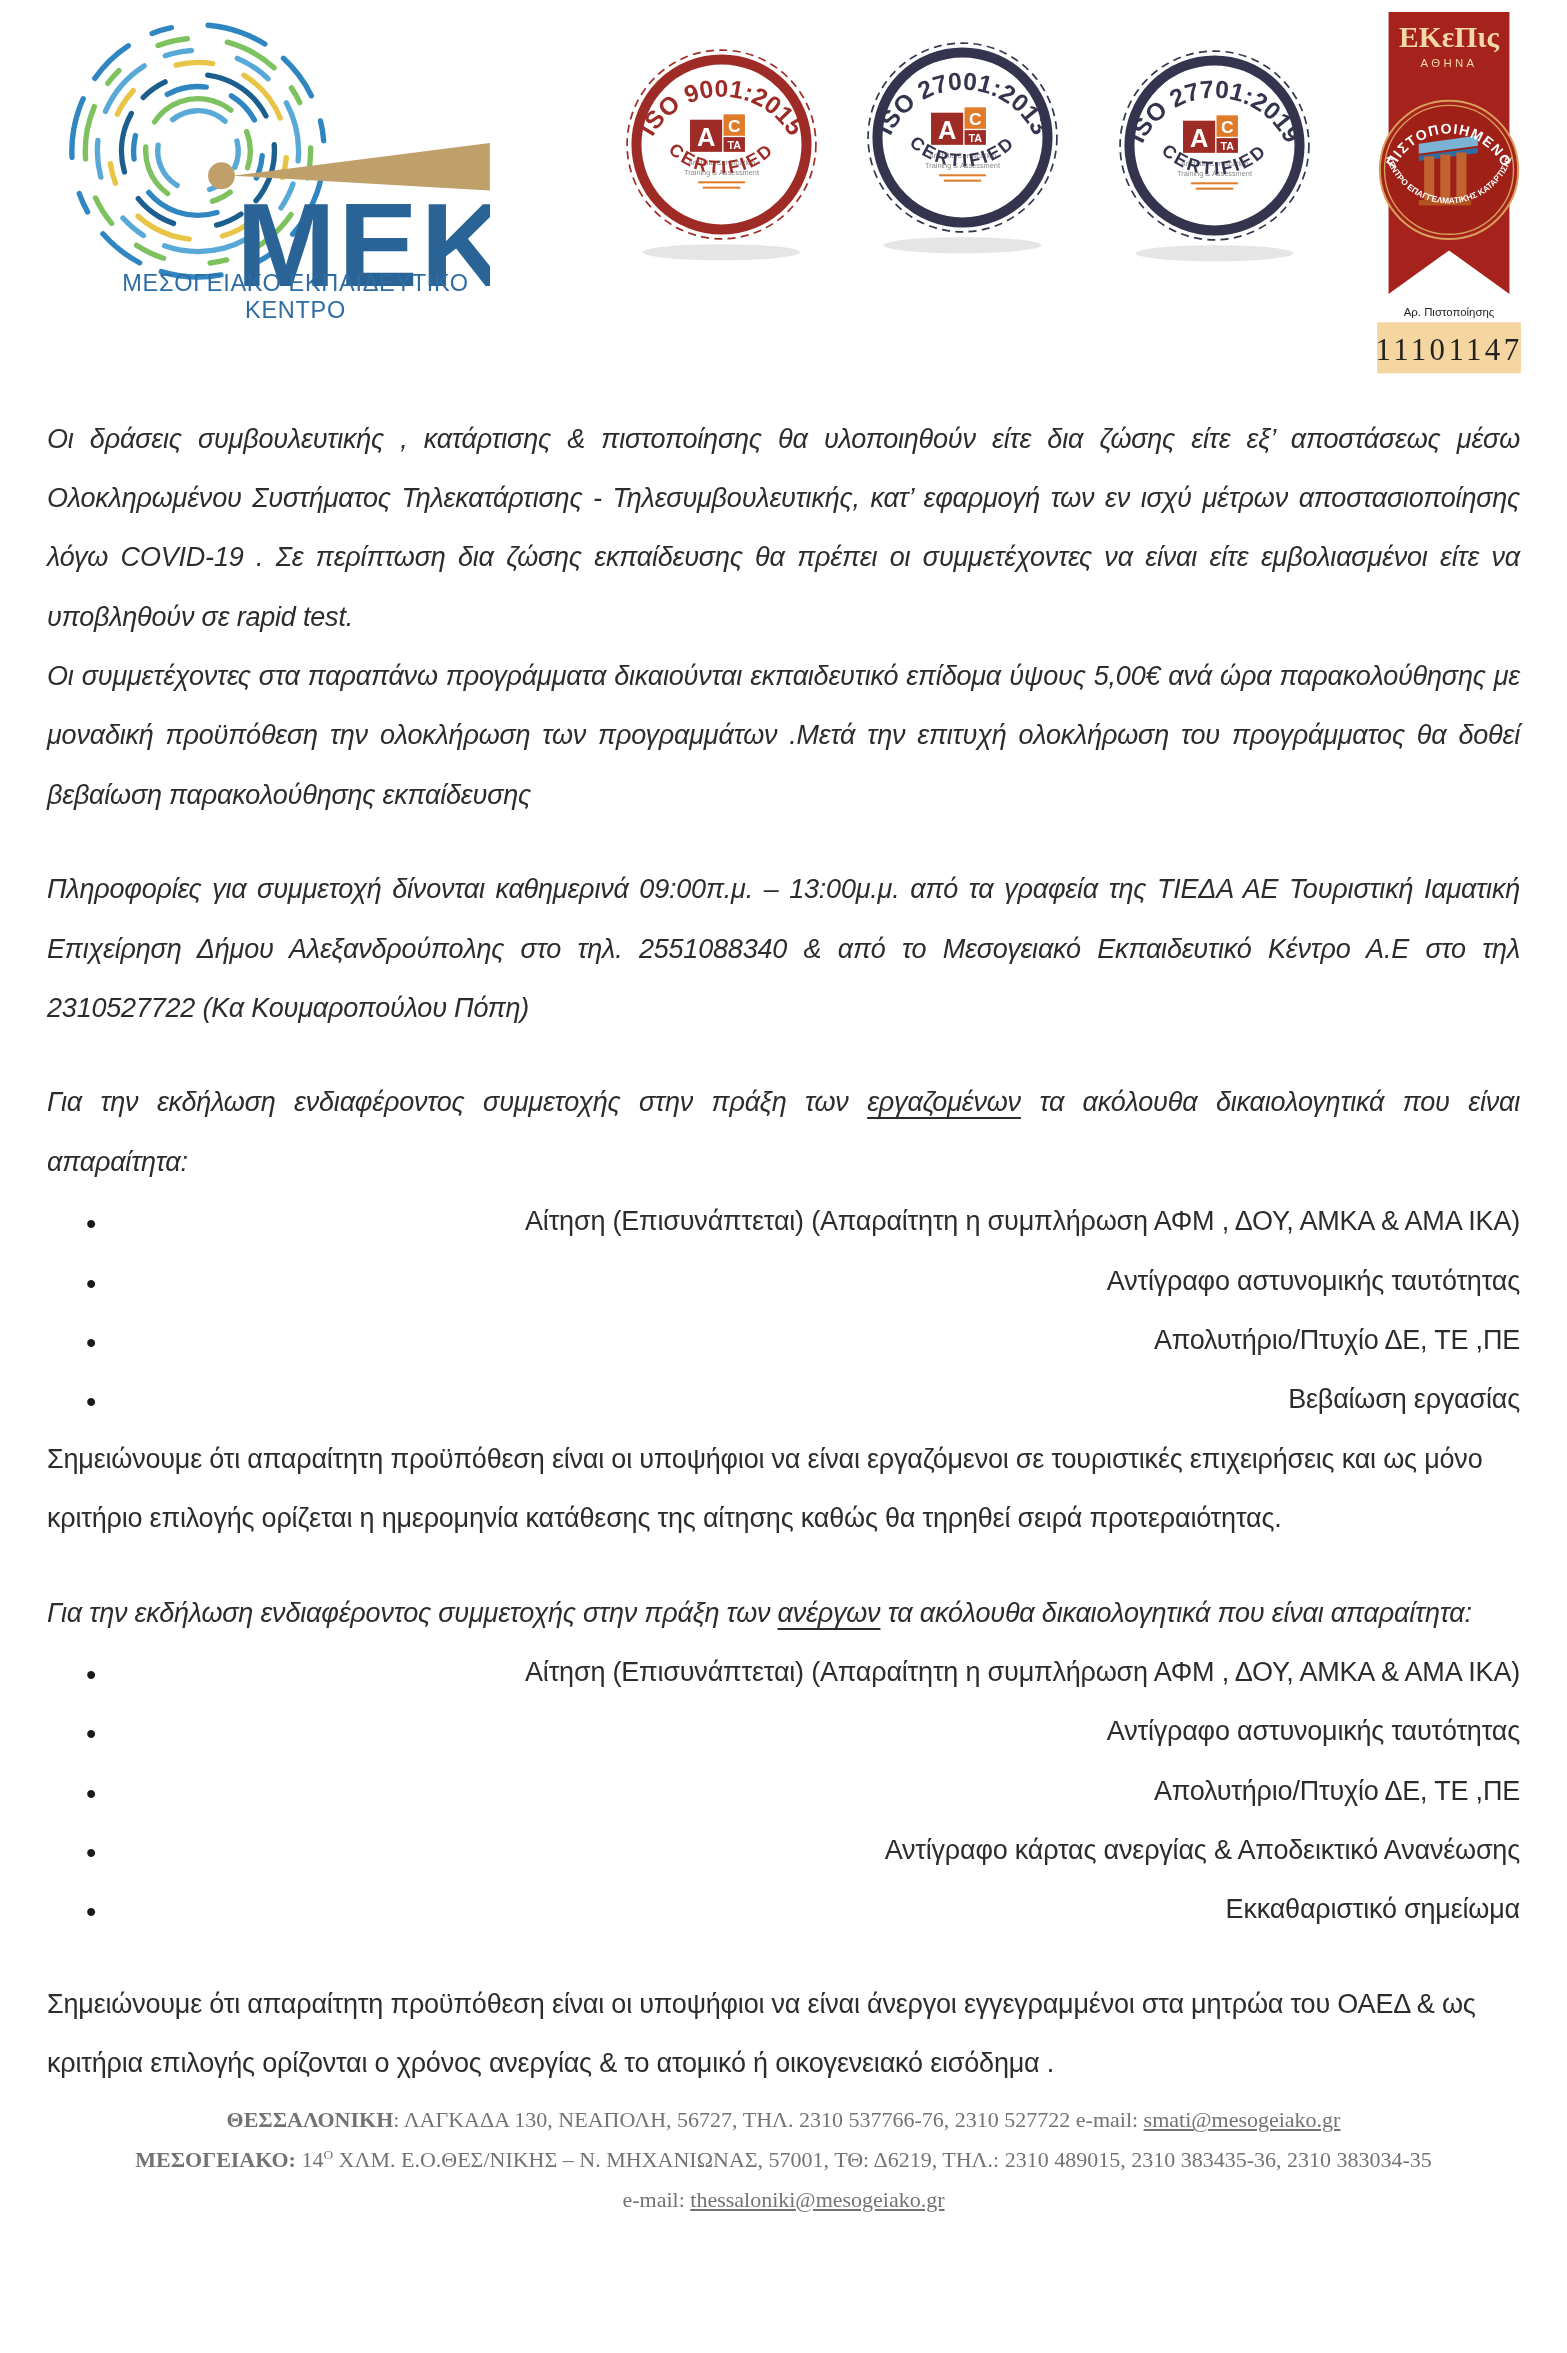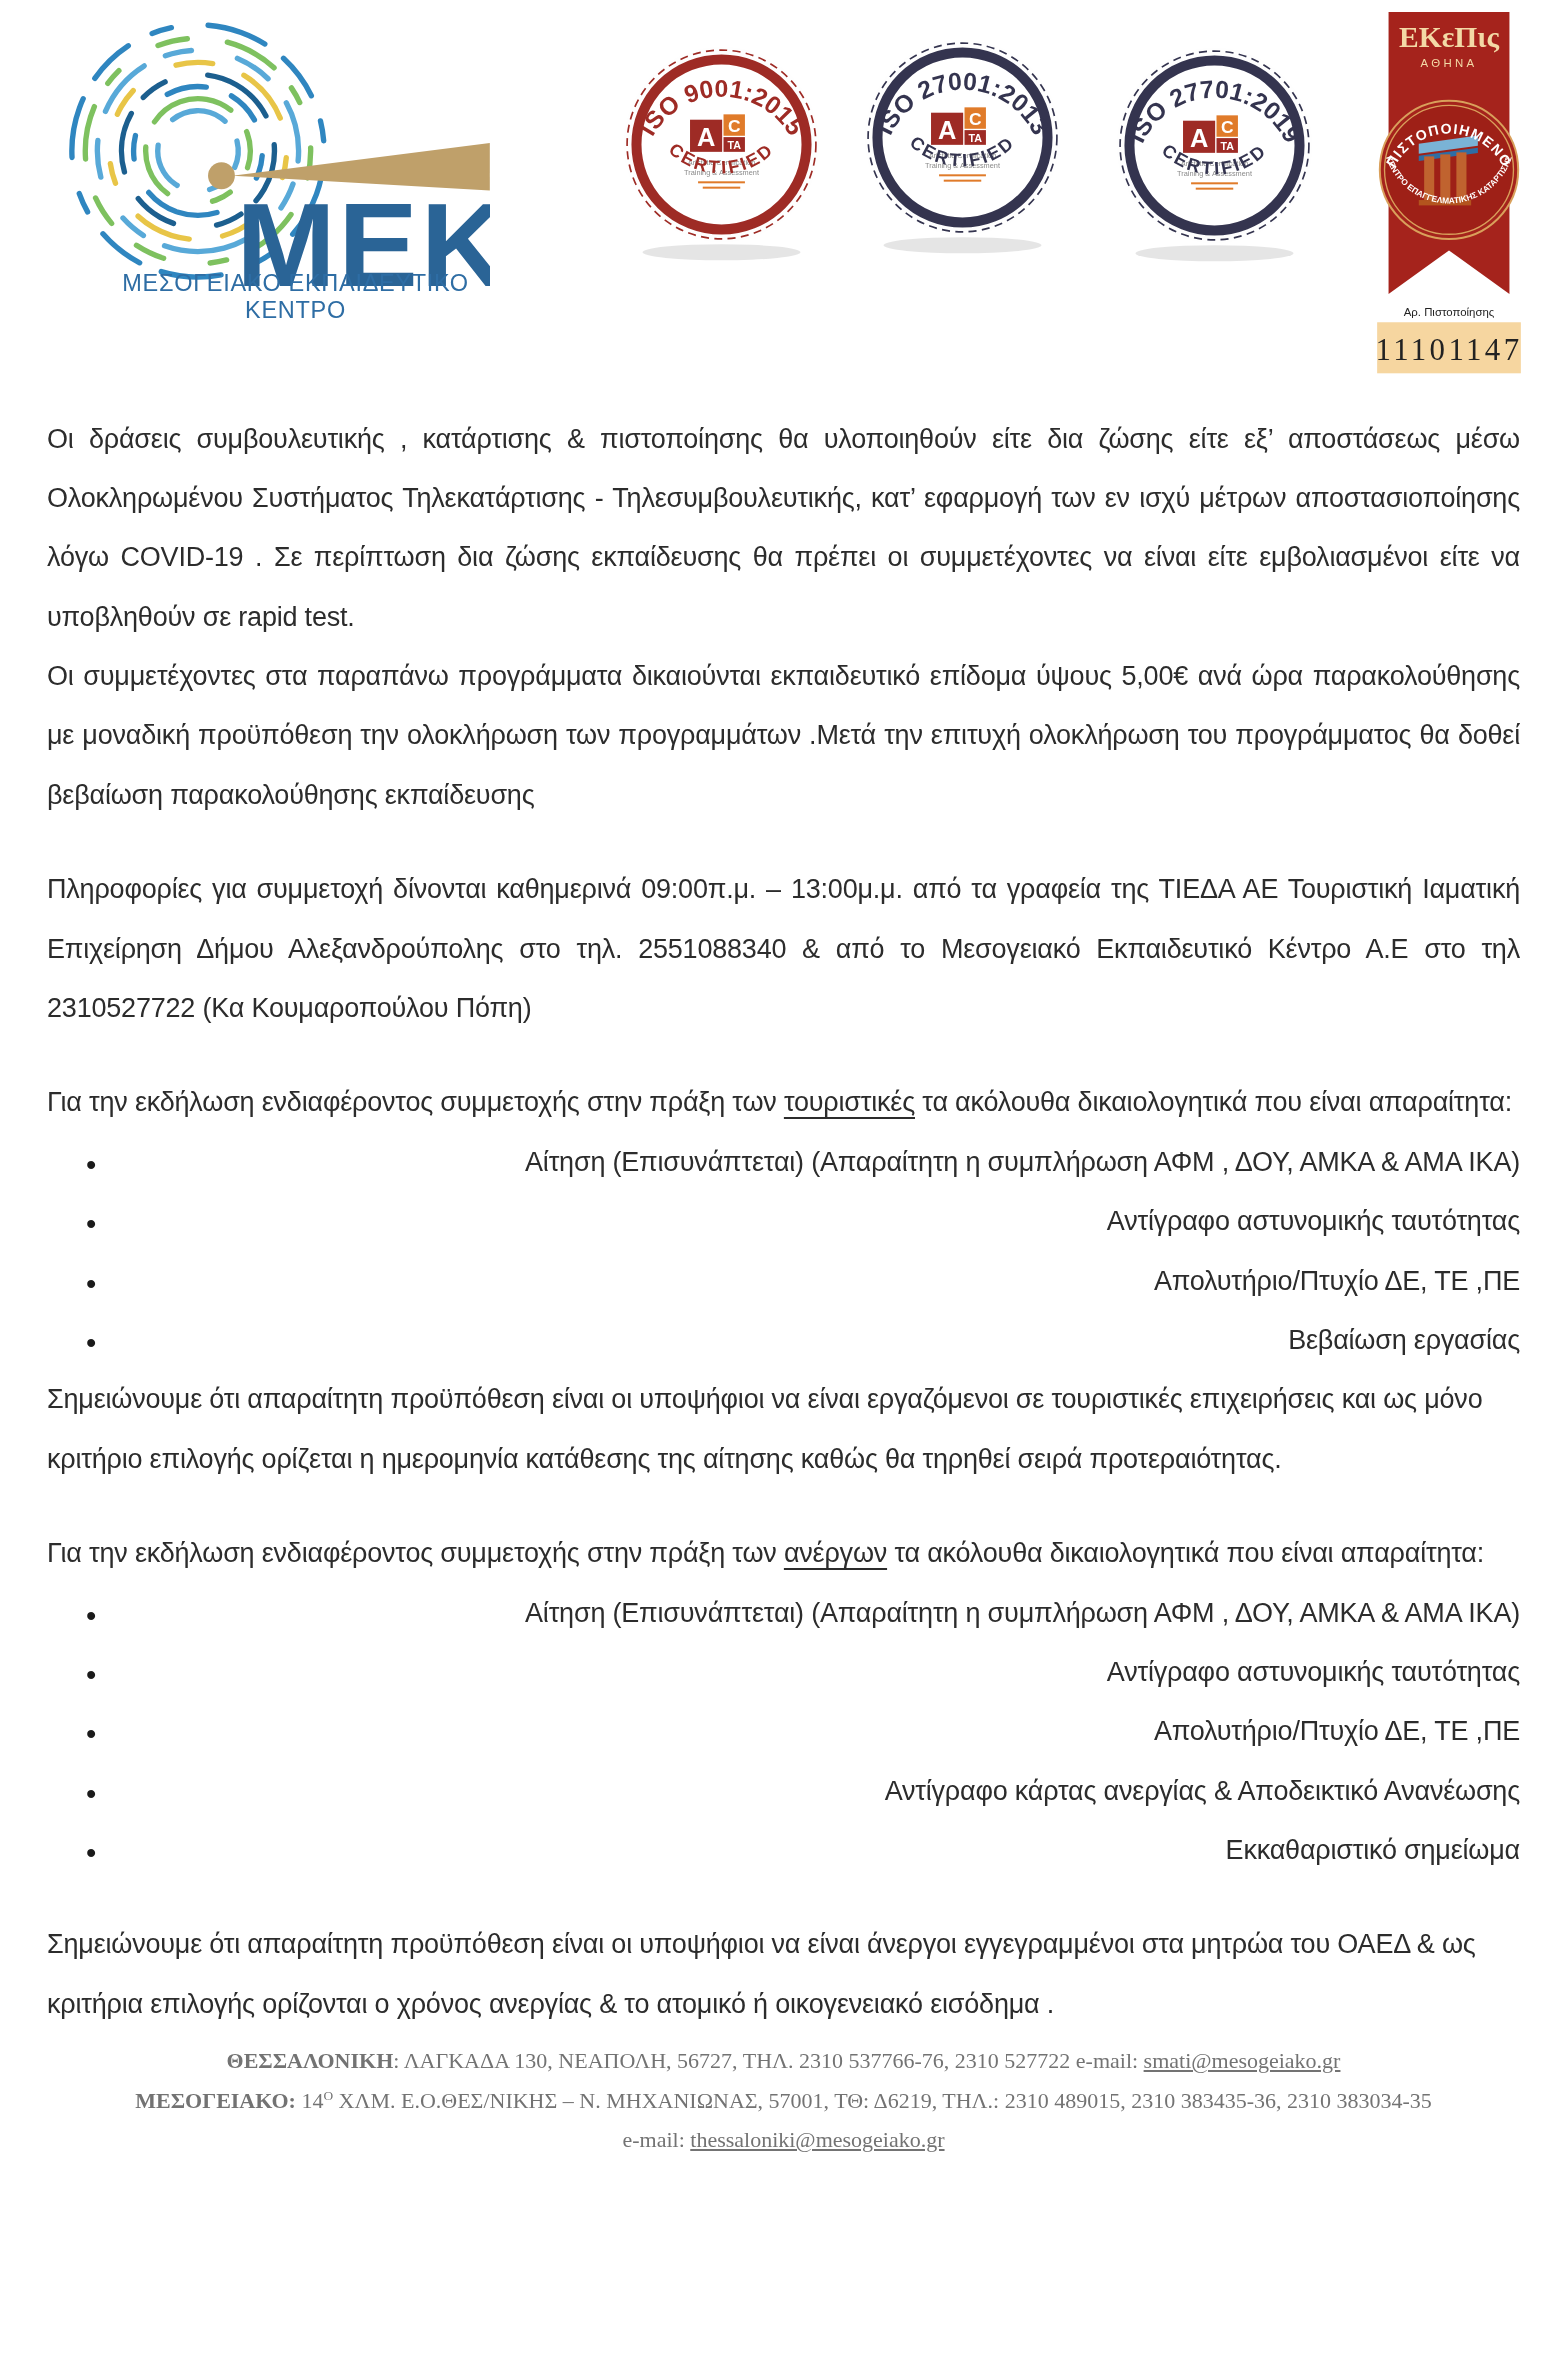--- a/index.html
+++ b/index.html
@@ -14,21 +14,21 @@
     position:absolute;left:101px;top:270px;width:389px;text-align:center;
     font-size:23.5px;font-weight:400;color:#2e6da4;letter-spacing:0.7px;
   }
   .badge1{position:absolute;left:621px;top:34px;}
   .badge2{position:absolute;left:862px;top:27px;}
   .badge3{position:absolute;left:1114px;top:35px;}
   .ekepis{position:absolute;left:1365px;top:12px;}
   
   .content{padding:23.5px 47px 0 47px;font-size:27px;line-height:2.2;letter-spacing:-0.2px;}
   .content p{margin:0;}
-  .just{text-align:justify;}
+  .just{text-align:justify;font-style:italic;}
   .gap{margin-top:35px !important;}
   ul.doclist{list-style:none;margin:0;padding:0;}
   ul.doclist li{position:relative;padding-left:62px;line-height:2.2;text-align:right;}
   ul.doclist li::before{
     content:"\2022";position:absolute;left:39px;top:0;font-size:29.5px;color:#1a1a1a;
   }
   .u{text-decoration:underline;text-decoration-thickness:2px;text-underline-offset:6px;}
   
   .footer{
     margin-top:6.7px;text-align:center;font-family:"Liberation Serif", serif;
@@ -171,21 +171,21 @@
       <rect x="18" y="462" width="214" height="76" fill="#f6d6a0"></rect>
       <text x="125" y="518" font-family="Liberation Serif, serif" font-size="46" letter-spacing="5" fill="#222222" text-anchor="middle">11101147</text>
     </svg>
   </div>
 
   <div class="content">
     <p class="just">Οι δράσεις  συμβουλευτικής , κατάρτισης &amp;  πιστοποίησης  θα υλοποιηθούν είτε δια ζώσης  είτε εξ’ αποστάσεως μέσω Ολοκληρωμένου Συστήματος Τηλεκατάρτισης  - Τηλεσυμβουλευτικής, κατ’ εφαρμογή των εν ισχύ μέτρων αποστασιοποίησης λόγω COVID-19 . Σε περίπτωση δια ζώσης εκπαίδευσης θα πρέπει οι συμμετέχοντες να είναι είτε εμβολιασμένοι είτε να υποβληθούν σε rapid test.</p>
     <p class="just">Οι συμμετέχοντες στα παραπάνω προγράμματα δικαιούνται εκπαιδευτικό επίδομα ύψους 5,00€ ανά ώρα παρακολούθησης με μοναδική προϋπόθεση την ολοκλήρωση των προγραμμάτων .Μετά την επιτυχή ολοκλήρωση του προγράμματος θα δοθεί  βεβαίωση παρακολούθησης  εκπαίδευσης</p>
     <p class="just gap">Πληροφορίες για συμμετοχή δίνονται καθημερινά 09:00π.μ. – 13:00μ.μ. από τα γραφεία της ΤΙΕΔΑ ΑΕ   Τουριστική Ιαματική Επιχείρηση Δήμου Αλεξανδρούπολης  στο τηλ. 2551088340 &amp; από το Μεσογειακό Εκπαιδευτικό Κέντρο Α.Ε  στο τηλ 2310527722 (Κα Κουμαροπούλου Πόπη)</p>
 
-    <p class="just gap"><span>Για την εκδήλωση ενδιαφέροντος συμμετοχής στην πράξη των </span><span class="u">τουριστικές</span><span>  τα ακόλουθα δικαιολογητικά   που είναι απαραίτητα:</span></p>
+    <p class="just gap"><span>Για την εκδήλωση ενδιαφέροντος συμμετοχής στην πράξη των </span><span class="u">εργαζομένων</span><span>  τα ακόλουθα δικαιολογητικά   που είναι απαραίτητα:</span></p>
 
     <ul class="doclist">
       <li>Αίτηση (Επισυνάπτεται) (Απαραίτητη η συμπλήρωση ΑΦΜ , ΔΟΥ, ΑΜΚΑ &amp; ΑΜΑ ΙΚΑ)</li>
       <li>Αντίγραφο αστυνομικής ταυτότητας</li>
       <li>Απολυτήριο/Πτυχίο ΔΕ, ΤΕ ,ΠΕ</li>
       <li>Βεβαίωση εργασίας</li>
     </ul>
 
     <p>Σημειώνουμε ότι απαραίτητη  προϋπόθεση είναι οι υποψήφιοι να είναι εργαζόμενοι σε τουριστικές επιχειρήσεις και  ως μόνο  κριτήριο επιλογής  ορίζεται η ημερομηνία  κατάθεσης της αίτησης καθώς θα τηρηθεί σειρά προτεραιότητας.</p>
 

